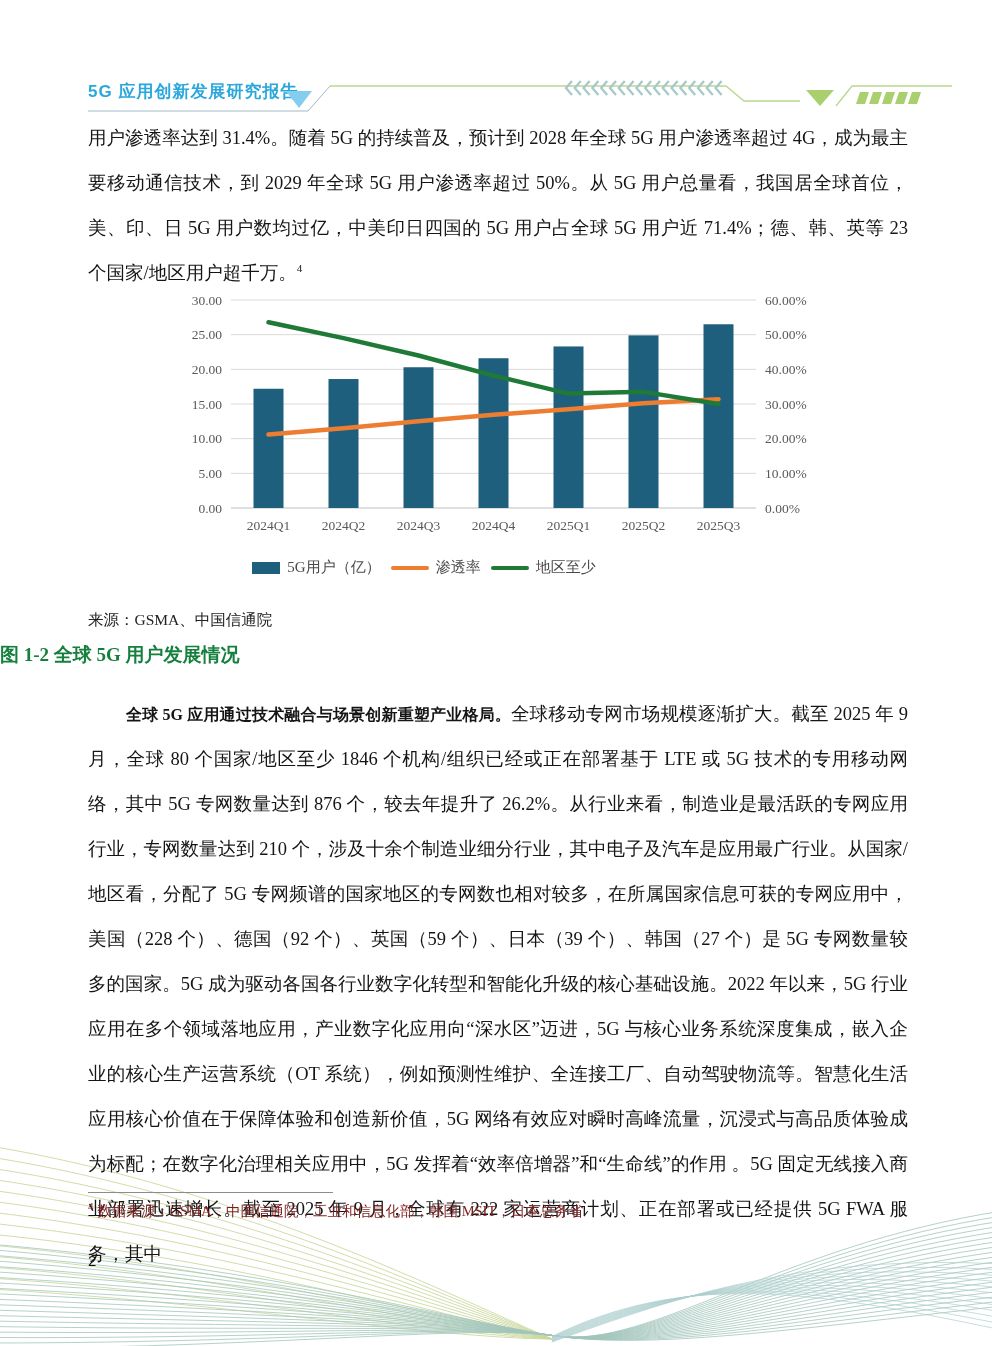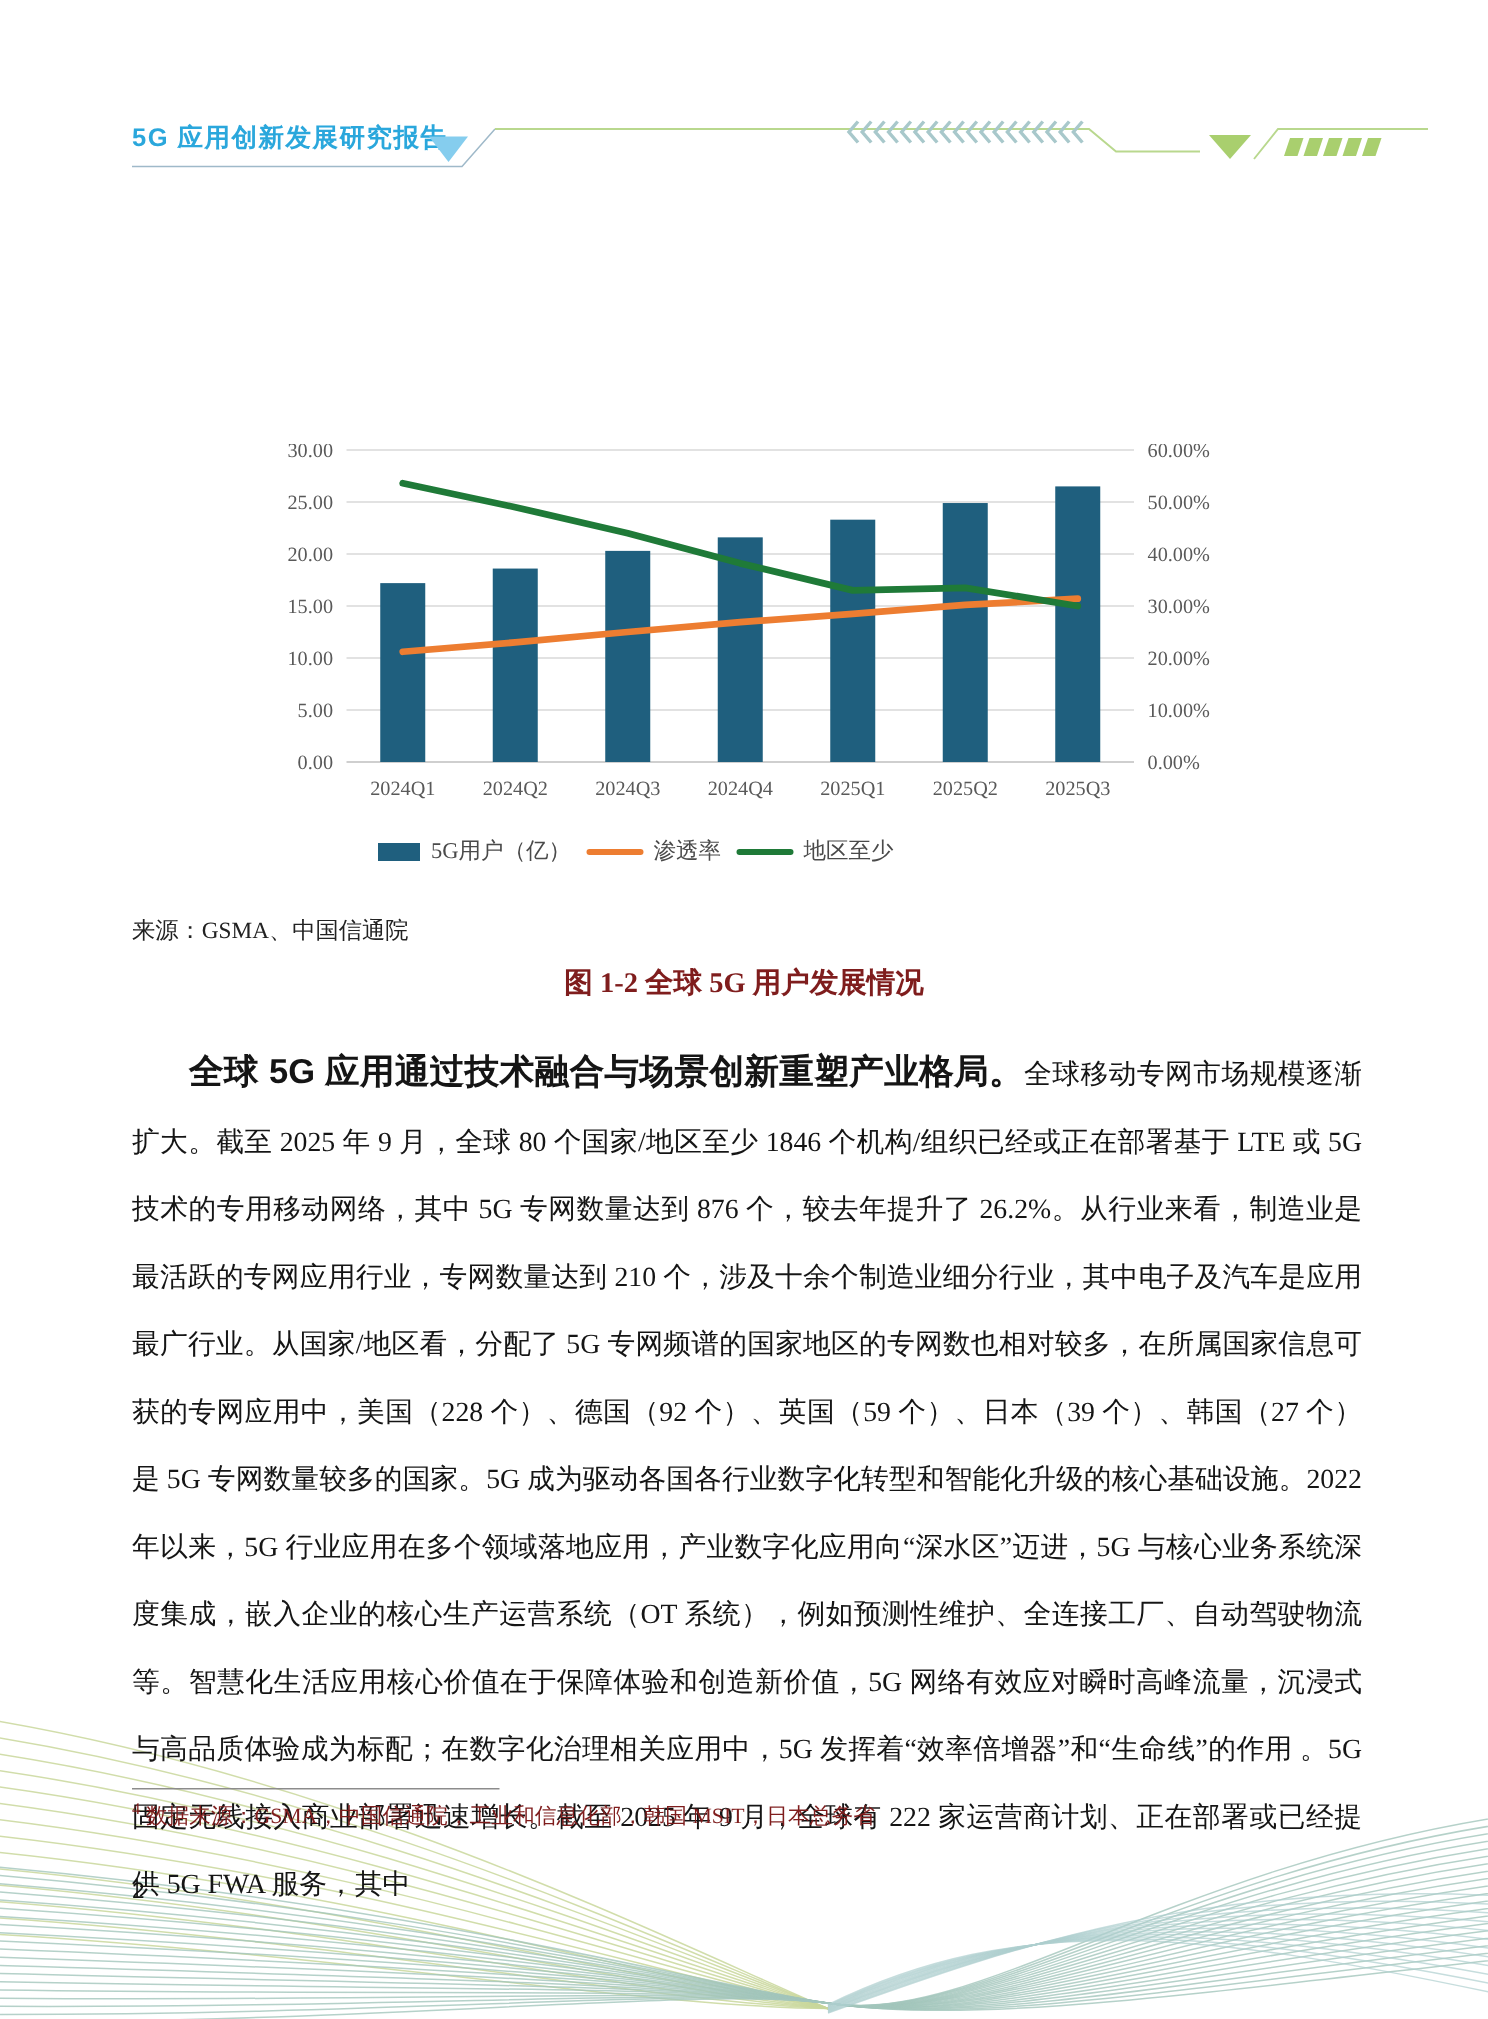--- a/index.html
+++ b/index.html
@@ -6,31 +6,31 @@
   .page{position:relative;width:992px;height:1346px;background:#fff;overflow:hidden;
         font-family:"Liberation Serif","DejaVu Serif",serif;color:#151515;}
   .abs{position:absolute;}
   .layer{z-index:2;}
   .header-title{left:88px;top:80px;font-family:"Liberation Sans","DejaVu Sans",sans-serif;
         font-weight:bold;font-size:17px;letter-spacing:1px;}
   #header-svg{left:0;top:78px;}
   .body-text{font-size:18.5px;line-height:45px;text-align:justify;margin:0;}
   .para1{left:88px;top:116px;width:820px;}
   .para2{left:88px;top:692px;width:820px;text-indent:38px;}
-  .para2 b{font-family:Liberation Sans, sans-serif;font-size:23px;}
+  .para2 b{font-family:Liberation Serif, serif;font-size:16px;}
   sup{font-size:11px;vertical-align:super;line-height:0;}
   #chart-svg{left:156px;top:296px;}
   #chart-svg text{font-family:"Liberation Serif","DejaVu Serif",serif;font-size:13.5px;fill:#595959;}
   .legend{left:0;top:558px;width:848px;display:flex;justify-content:center;align-items:center;
         gap:10px;font-size:15px;color:#4a4a4a;}
   .legend-item{display:flex;align-items:center;gap:7px;}
   .swatch-bar{width:28px;height:12px;}
   .swatch-line{width:38px;height:4px;border-radius:2px;}
   .source-line{left:88px;top:610px;width:820px;font-size:15.5px;color:#222;}
-  .caption{left:0;top:642px;width:992px;text-align:center;font-weight:bold;font-size:19px;color:#7f1d1d;}
+  .caption{left:0;top:642px;width:992px;font-weight:bold;font-size:19px;color:#15803d;}
   .fn-sep{left:88px;top:1192px;width:245px;border-top:1px solid #8c8c8c;height:0;}
   .footnote{left:88px;top:1200px;width:760px;font-size:14.5px;color:#7f1d1d;line-height:22px;}
   .page-number{left:88px;top:1252px;font-size:15px;font-family:"Liberation Sans",sans-serif;color:#111;}
   #waves{left:0;top:1146px;z-index:1;}
 </style>
 </head>
 <body>
 
 <div class="page">
 
@@ -59,20 +59,21 @@
       <path d="M 721.6 3 L 715.6 10 L 721.6 17" stroke="#a8c8cb" fill="none" stroke-width="2.3"></path>
       <polygon points="806,12 834,12 820,28" fill="#a9cf6e"></polygon>
       <path d="M836 28 L852 8 L952 8" stroke="#b9d88e" fill="none" stroke-width="1.3"></path>
       <polygon points="860,14 869,14 865,26 856,26" fill="#a9cf6e"></polygon>
       <polygon points="873,14 882,14 878,26 869,26" fill="#a9cf6e"></polygon>
       <polygon points="886,14 895,14 891,26 882,26" fill="#a9cf6e"></polygon>
       <polygon points="899,14 908,14 904,26 895,26" fill="#a9cf6e"></polygon>
       <polygon points="912,14 921,14 917,26 908,26" fill="#a9cf6e"></polygon>
     </svg>
 
+  <p class="abs layer body-text para1"><span>用户渗透率达到 31.4%。随着 5G 的持续普及，预计到 2028 年全球 5G 用户渗透率超过 4G，成为最主要移动通信技术，到 2029 年全球 5G 用户渗透率超过 50%。从 5G 用户总量看，我国居全球首位，美、印、日 5G 用户数均过亿，中美印日四国的 5G 用户占全球 5G 用户近 71.4%；德、韩、英等 23 个国家/地区用户超千万。</span><sup>4</sup></p>
 
   <svg id="chart-svg" class="abs layer" width="680" height="245" viewBox="0 0 680 245">
       <line x1="75" y1="212" x2="600" y2="212" stroke="#bfbfbf" stroke-width="1"></line>
       <text x="66" y="216.5" text-anchor="end">0.00</text>
       <text x="609" y="216.5" text-anchor="start">0.00%</text>
       <line x1="75" y1="177.33333333333334" x2="600" y2="177.33333333333334" stroke="#d9d9d9" stroke-width="1"></line>
       <text x="66" y="181.83333333333334" text-anchor="end">5.00</text>
       <text x="609" y="181.83333333333334" text-anchor="start">10.00%</text>
       <line x1="75" y1="142.66666666666669" x2="600" y2="142.66666666666669" stroke="#d9d9d9" stroke-width="1"></line>
       <text x="66" y="147.16666666666669" text-anchor="end">10.00</text>

